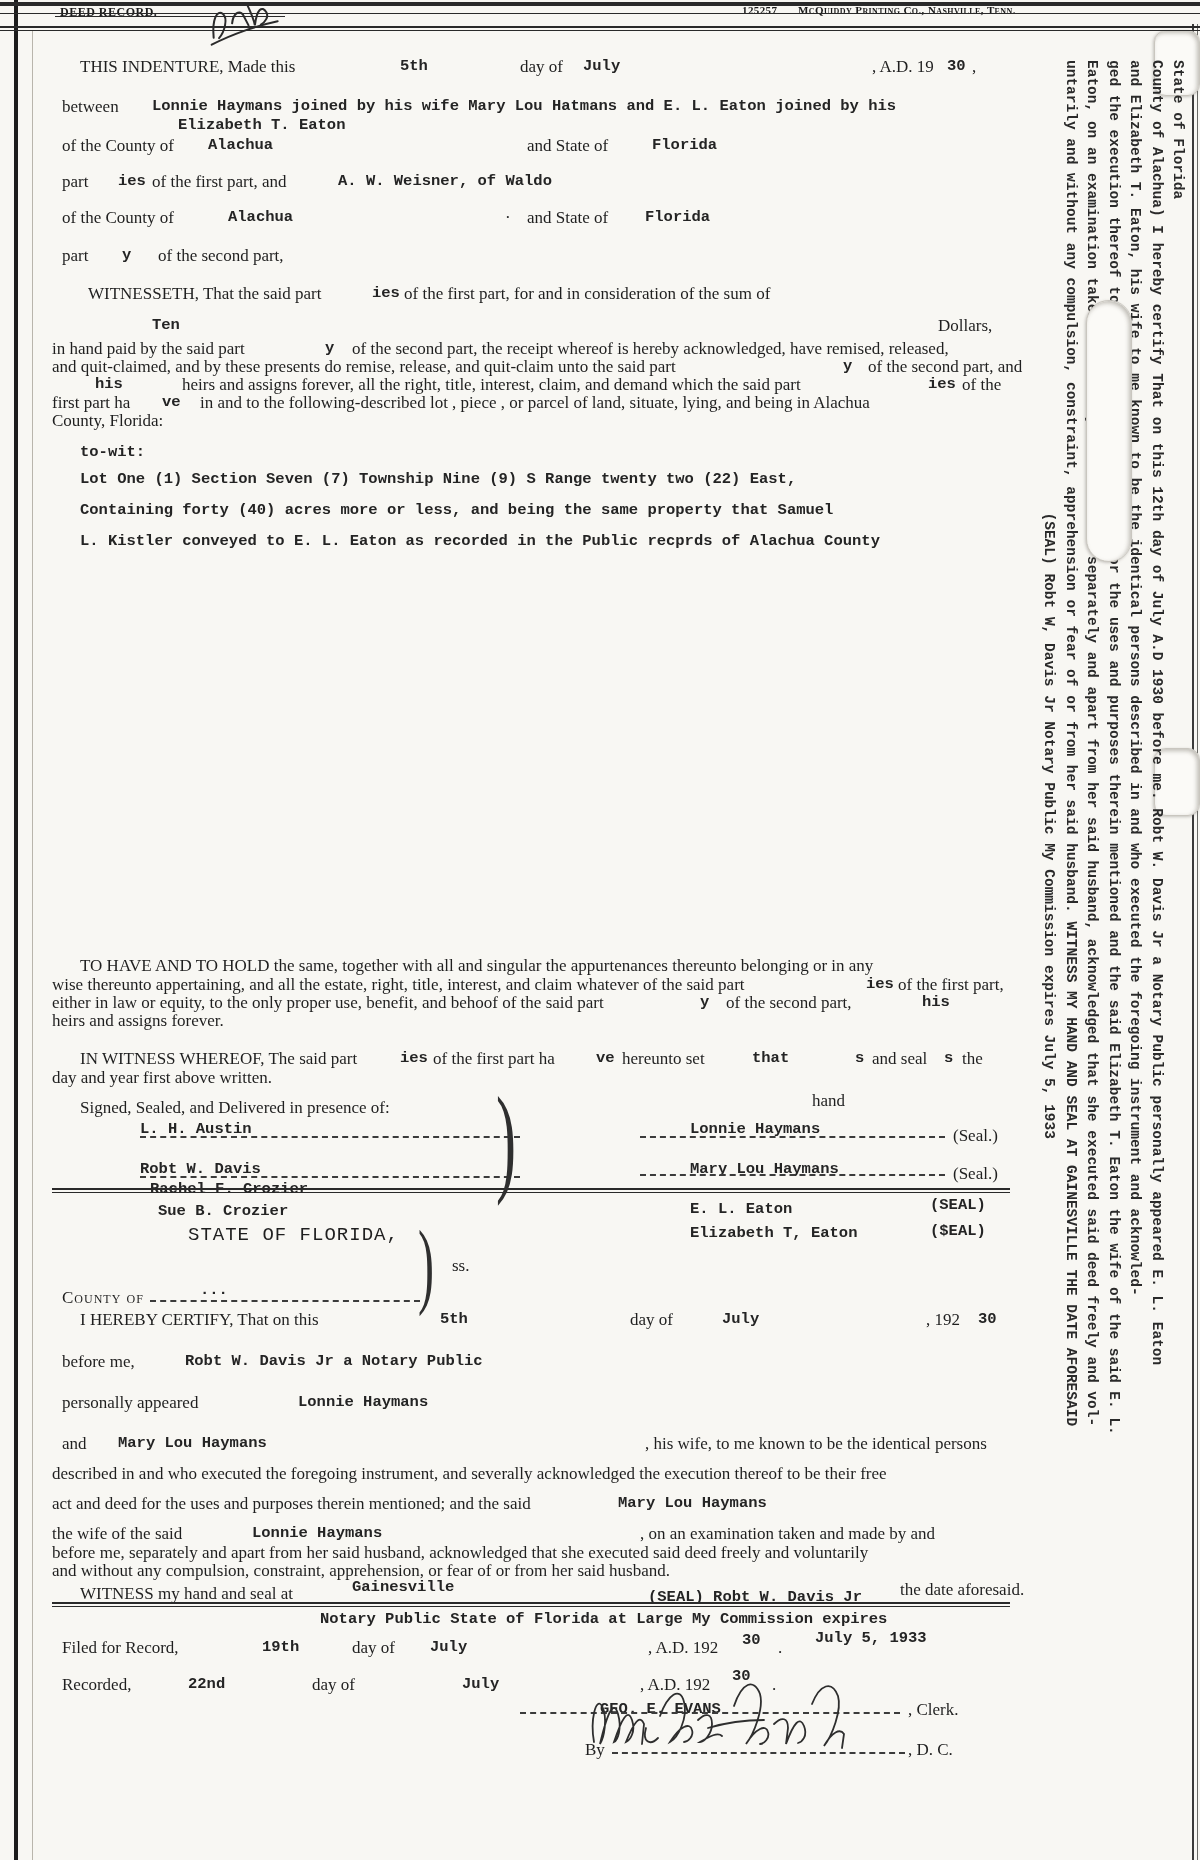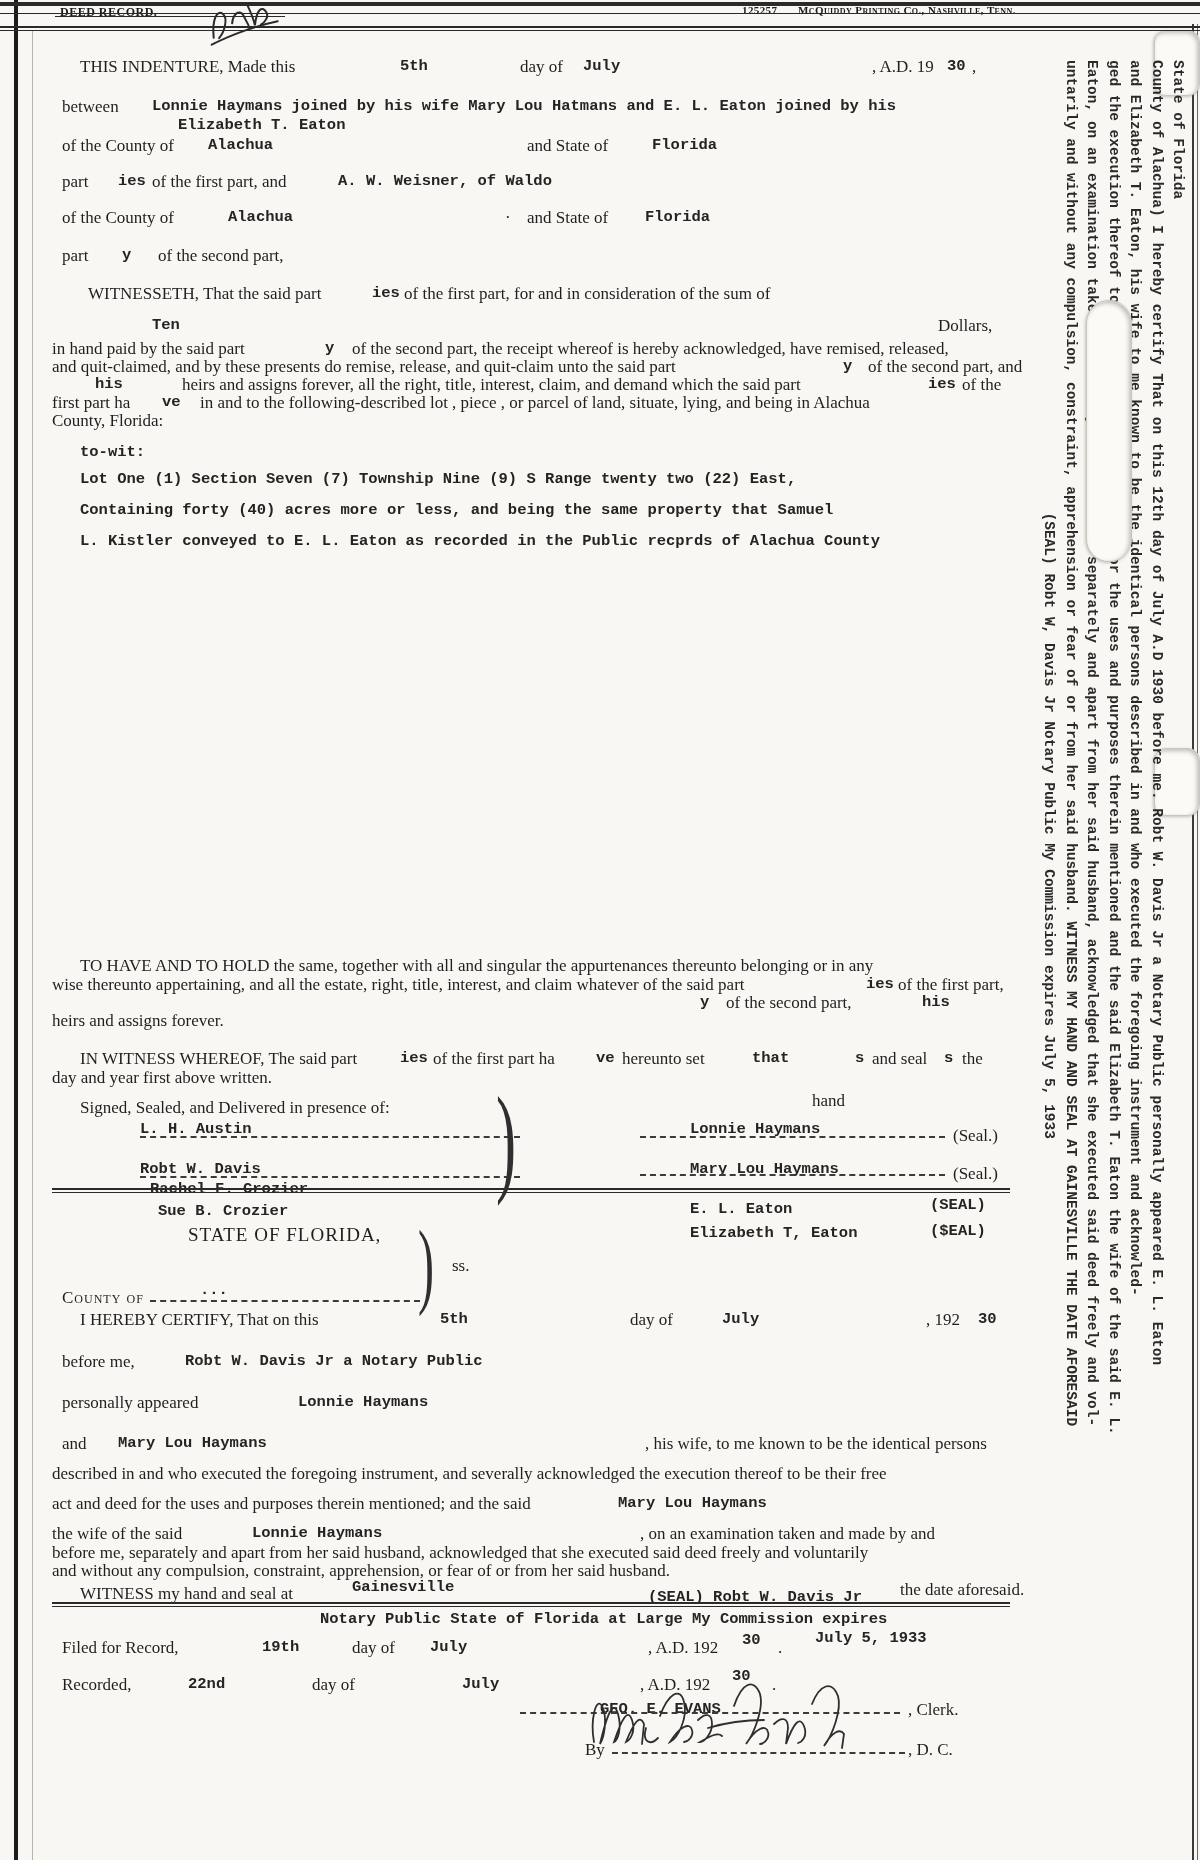--- a/index.html
+++ b/index.html
@@ -1,19 +1,19 @@
 <!DOCTYPE html>
 <html><head>
 <meta charset="utf-8">
 <style>
   html,body{margin:0;padding:0;background:#dedcd7;}
   #page{position:relative;width:1200px;height:1860px;background:#f8f7f3;overflow:hidden;}
   .seg{position:absolute;white-space:pre;}
   .p{font-family:"Liberation Serif","DejaVu Serif",serif;font-size:17px;color:#1f1f1f;}
-  .pl{font-family:Liberation Serif, serif;font-size:19px;color:#1f1f1f;letter-spacing:1px;}
+  .pl{font-family:Liberation Mono, monospace;font-size:19px;color:#1f1f1f;letter-spacing:1px;}
   .sc{font-family:"Liberation Serif","DejaVu Serif",serif;font-size:17px;color:#1f1f1f;font-variant:small-caps;letter-spacing:1px;}
   .t{font-family:"Liberation Mono","DejaVu Sans Mono",monospace;font-size:15.5px;font-weight:700;color:#242424;}
   .hdr-small{font-family:"Liberation Serif","DejaVu Serif",serif;font-size:12px;font-weight:700;color:#1b1b1b;letter-spacing:.5px;}
   .hdr-tiny{font-family:"Liberation Serif","DejaVu Serif",serif;font-size:11px;font-weight:700;color:#1b1b1b;font-variant:small-caps;letter-spacing:.4px;}
   .dash{position:absolute;height:0;border-bottom:2px dashed #3b3b3b;}
   .rule{position:absolute;background:#2a2a2a;}
   .brace{position:absolute;font-family:"Liberation Serif",serif;font-weight:400;color:#2f2f2f;transform:scaleX(.5);transform-origin:left top;line-height:1;}
   #margincert{position:absolute;left:1030px;top:60px;width:158px;height:1570px;writing-mode:vertical-rl;
     font-family:"Liberation Mono","DejaVu Sans Mono",monospace;font-size:14.5px;line-height:21.5px;
     font-weight:700;color:#2a2a2a;}
@@ -120,20 +120,21 @@
     <span class="seg p" style="left: 200px; top: 393px;">in and to the following-described lot , piece , or parcel of land, situate, lying, and being in Alachua</span>
     <span class="seg p" style="left: 52px; top: 411px;">County, Florida:</span>
     <span class="seg t" style="left: 80px; top: 443px;">to-wit:</span>
     <span class="seg t" style="left: 80px; top: 470px;">Lot One (1) Section Seven (7) Township Nine (9) S Range twenty two (22) East,</span>
     <span class="seg t" style="left: 80px; top: 501px;">Containing forty (40) acres more or less, and being the same property that Samuel</span>
     <span class="seg t" style="left: 80px; top: 532px;">L. Kistler conveyed to E. L. Eaton as recorded in the Public recprds of Alachua County</span>
     <span class="seg p" style="left: 80px; top: 956px;">TO HAVE AND TO HOLD the same, together with all and singular the appurtenances thereunto belonging or in any</span>
     <span class="seg p" style="left: 52px; top: 975px;">wise thereunto appertaining, and all the estate, right, title, interest, and claim whatever of the said part</span>
     <span class="seg t" style="left: 866px; top: 975px;">ies</span>
     <span class="seg p" style="left: 898px; top: 975px;">of the first part,</span>
+    <span class="seg p" style="left: 52px; top: 993px;">either in law or equity, to the only proper use, benefit, and behoof of the said part</span>
     <span class="seg t" style="left: 700px; top: 993px;">y</span>
     <span class="seg p" style="left: 726px; top: 993px;">of the second part,</span>
     <span class="seg t" style="left: 922px; top: 993px;">his</span>
     <span class="seg p" style="left: 52px; top: 1011px;">heirs and assigns forever.</span>
     <span class="seg p" style="left: 80px; top: 1049px;">IN WITNESS WHEREOF, The said part</span>
     <span class="seg t" style="left: 400px; top: 1049px;">ies</span>
     <span class="seg p" style="left: 433px; top: 1049px;">of the first part ha</span>
     <span class="seg t" style="left: 596px; top: 1049px;">ve</span>
     <span class="seg p" style="left: 622px; top: 1049px;">hereunto set</span>
     <span class="seg t" style="left: 752px; top: 1049px;">that</span>

